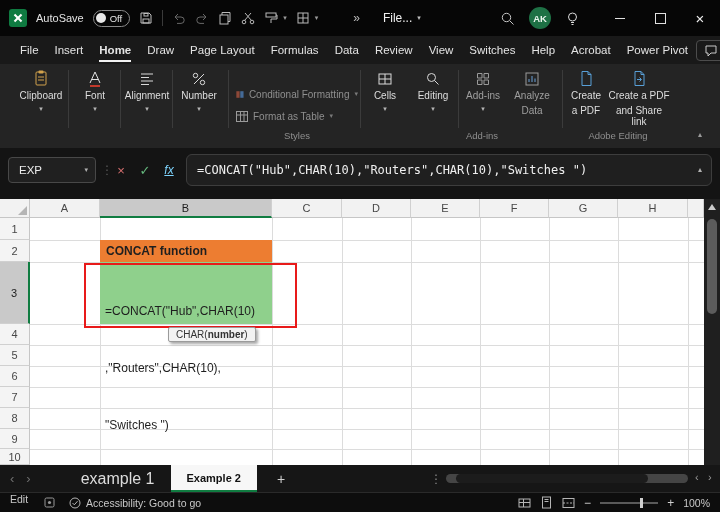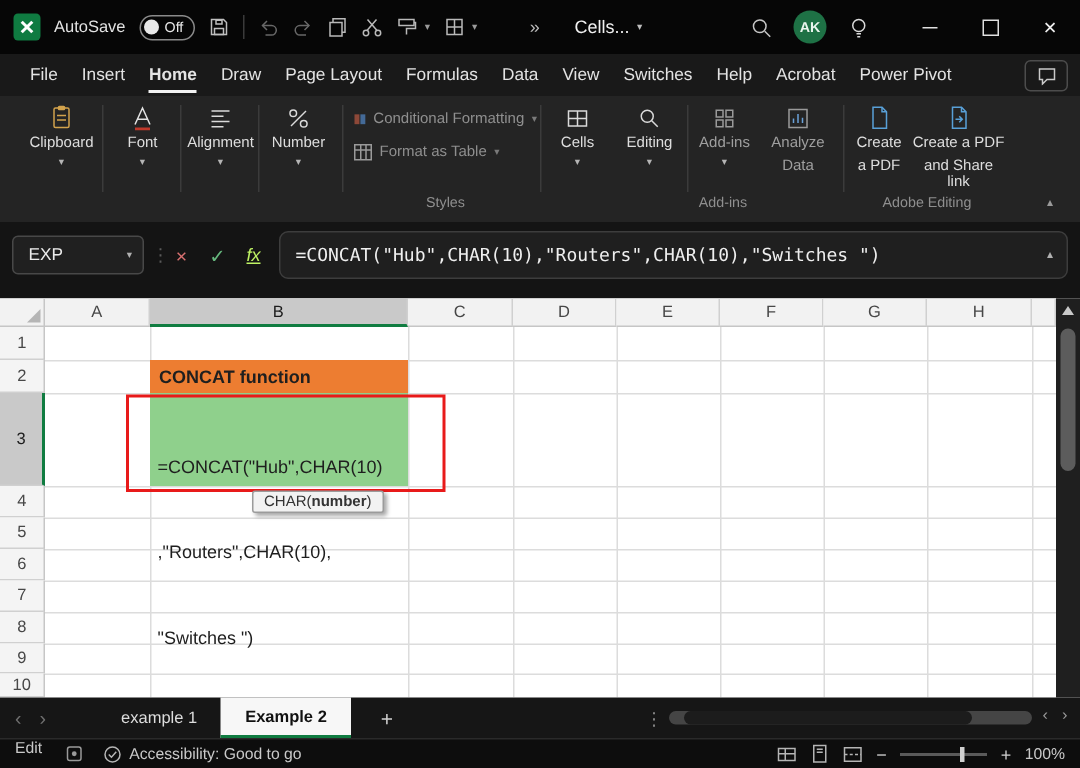--- a/index.html
+++ b/index.html
@@ -45,36 +45,36 @@
 
   
   .ribbon{position:absolute;top:64px;left:0;right:0;height:84px;background:#242424;color:#dcdcdc;}
   .rib-sep{position:absolute;top:6px;bottom:20px;width:1px;background:#3b3b3b;}
   .rib-big{position:absolute;top:5px;width:46px;display:flex;flex-direction:column;align-items:center;gap:3px;
            font-size:10px;color:#dedede;text-align:center;line-height:1.15;}
   .rib-big .caret{font-size:7px;color:#b5b5b5;}
   .rib-big.dim{color:#9f9f9f;}
   .rib-ico{height:18px;display:flex;align-items:flex-end;justify-content:center;}
   .styles-row{position:absolute;left:236px;width:122px;height:18px;display:flex;align-items:center;gap:5px;
-              font-size:10px;color:#8f8f8f;white-space:nowrap;}
+              font-size:10px;color:#8f8f8f;white-space:nowrap;margin-top:15px;}
   .styles-row .caret{font-size:7px;color:#7a7a7a;}
   .grp-label{position:absolute;top:66px;font-size:9.5px;color:#8f8f8f;text-align:center;}
   .rib-collapse{position:absolute;right:18px;top:66px;font-size:8px;color:#9a9a9a;}
 
   
   .formula-row{position:absolute;top:148px;left:0;right:0;height:51px;background:#141414;}
   .name-box{position:absolute;left:8px;top:9px;width:88px;height:26px;background:#202020;border:1px solid #484848;
             border-radius:4px;display:flex;align-items:center;color:#ececec;font-size:11.5px;box-sizing:border-box;}
   .name-box .nb-text{margin-left:10px;flex:1;}
   .name-box .caret{font-size:7px;color:#b0b0b0;margin-right:7px;}
   .fb-dots{position:absolute;left:101px;top:15px;color:#5a5a5a;font-size:12px;}
   .fb-btn{position:absolute;top:9px;width:22px;height:26px;display:flex;align-items:center;justify-content:center;font-size:13px;}
   .fb-cancel{left:110px;color:#d87070;}
   .fb-check{left:134px;color:#66b97e;}
-  .fb-fx{left:158px;color:#bef264;font-style:italic;font-size:12px;text-decoration:underline;}
+  .fb-fx{left:158px;color:#7dd3fc;font-style:italic;font-size:12px;text-decoration:underline;}
   .formula-input{position:absolute;left:186px;right:8px;top:6px;height:32px;background:#1f1f1f;border:1px solid #3d3d3d;
                  border-radius:6px;display:flex;align-items:center;color:#efefef;
                  font-family:"DejaVu Sans Mono",monospace;font-size:12px;padding:0 26px 0 10px;
                  white-space:pre;overflow:hidden;box-sizing:border-box;}
   .fb-expand{position:absolute;right:18px;top:17px;font-size:8px;color:#b0b0b0;}
 
   
   .grid{position:absolute;top:199px;left:0;width:704px;height:266px;background:#fff;overflow:hidden;}
   .corner{position:absolute;left:0;top:0;width:30px;height:19px;background:#f2f2f2;
           border-right:1px solid #c6c6c6;border-bottom:1px solid #c6c6c6;box-sizing:border-box;}
@@ -97,21 +97,21 @@
            box-shadow:2px 2px 3px rgba(0,0,0,.35);font-size:10px;color:#333;padding:1px 7px;z-index:6;display:flex;white-space:pre;}
   .tooltip b{font-weight:bold;}
   .vscroll{position:absolute;left:704px;top:199px;width:16px;height:266px;background:#1f1f1f;}
   .vs-up{height:16px;display:flex;align-items:center;justify-content:center;}
   .vs-up-tri{width:0;height:0;border-left:4px solid transparent;border-right:4px solid transparent;border-bottom:6px solid #c9c9c9;}
   .vs-thumb{position:absolute;left:3px;top:20px;width:10px;height:95px;background:#5c5c5c;border-radius:5px;}
 
   
   .tabbar{position:absolute;top:465px;left:0;right:0;height:27px;background:#161616;display:flex;align-items:center;color:#cfcfcf;}
   .tab-nav{margin-left:10px;display:flex;gap:12px;color:#6f6f6f;font-size:13px;}
-  .tab1{margin-left:34px;padding:16px 16px;height:27px;display:flex;align-items:center;font-size:11px;color:#dddddd;}
+  .tab1{margin-left:34px;padding:16px 16px;height:27px;display:flex;align-items:center;font-size:16px;color:#dddddd;}
   .tab2{padding:0 16px;height:27px;display:flex;align-items:center;font-size:11px;color:#111;background:#f7f7f7;
         font-weight:bold;border-bottom:2px solid #107C41;box-sizing:border-box;}
   .tab-add{margin-left:20px;font-size:14px;color:#cfcfcf;}
   .tab-dots{position:absolute;left:430px;color:#8a8a8a;font-size:12px;}
   .hscroll{position:absolute;left:446px;top:9px;width:242px;height:9px;background:#454545;border-radius:5px;}
   .hs-thumb{position:absolute;left:10px;top:0;width:192px;height:9px;background:#1c1c1c;border-radius:5px;}
   .hs-left{position:absolute;left:695px;top:6px;color:#9a9a9a;font-size:11px;}
   .hs-right{position:absolute;left:708px;top:6px;color:#9a9a9a;font-size:11px;}
 
   
@@ -180,21 +180,21 @@
       <span class="tb-caret">▾</span>
       <span class="tb-icon">
         <svg width="14" height="14" viewBox="0 0 14 14">
             <rect x="2" y="2" width="10" height="10" fill="none" stroke="#c3c3c3"></rect>
             <path d="M2 7h10M7 2v10" stroke="#c3c3c3"></path>
           </svg>
       </span>
       <span class="tb-caret">▾</span>
       <span class="overflow">»</span>
       <div class="doc-name">
-        <span>Cells...</span>
+        <span>File...</span>
         <span class="doc-caret">▾</span>
       </div>
     </div>
     <div class="tb-right">
       <span class="tb-icon">
         <svg width="15" height="15" viewBox="0 0 15 15">
             <circle cx="6.5" cy="6.5" r="4.2" fill="none" stroke="#d0d0d0"></circle>
             <path d="M9.8 9.8 13.5 13.5" stroke="#d0d0d0"></path>
           </svg>
       </span>
@@ -222,20 +222,21 @@
   </div>
 
   <div class="menubar">
     <div class="menu-item">File</div>
     <div class="menu-item">Insert</div>
     <div class="menu-item active">Home</div>
     <div class="menu-item">Draw</div>
     <div class="menu-item">Page Layout</div>
     <div class="menu-item">Formulas</div>
     <div class="menu-item">Data</div>
+    <div class="menu-item">Review</div>
     <div class="menu-item">View</div>
     <div class="menu-item">Switches</div>
     <div class="menu-item">Help</div>
     <div class="menu-item">Acrobat</div>
     <div class="menu-item">Power Pivot</div>
     <div class="menu-right">
       <div class="menu-btn">
         <svg width="14" height="13" viewBox="0 0 14 13">
             <path d="M2 2h10v7H7l-3 3V9H2z" fill="none" stroke="#c9c9c9"></path>
           </svg>

